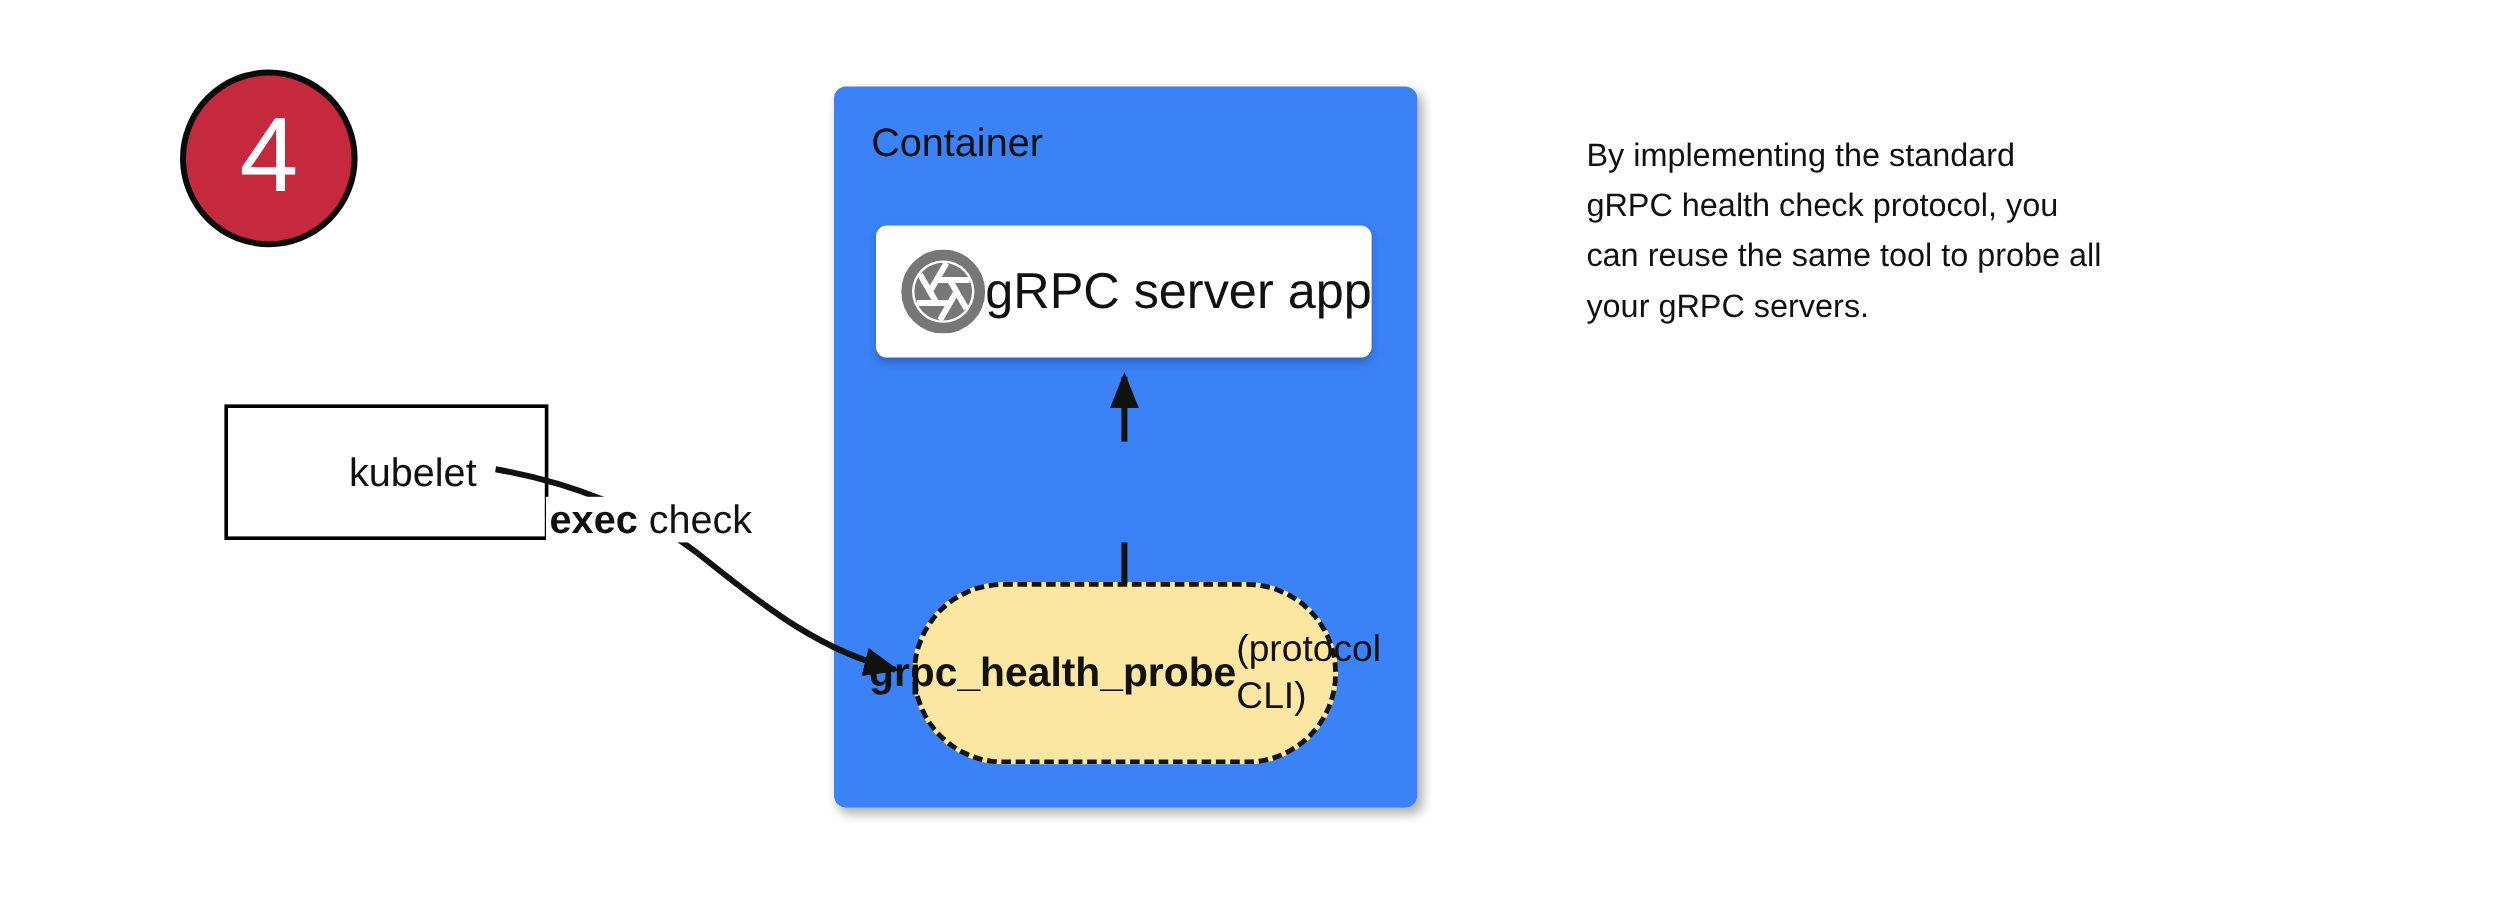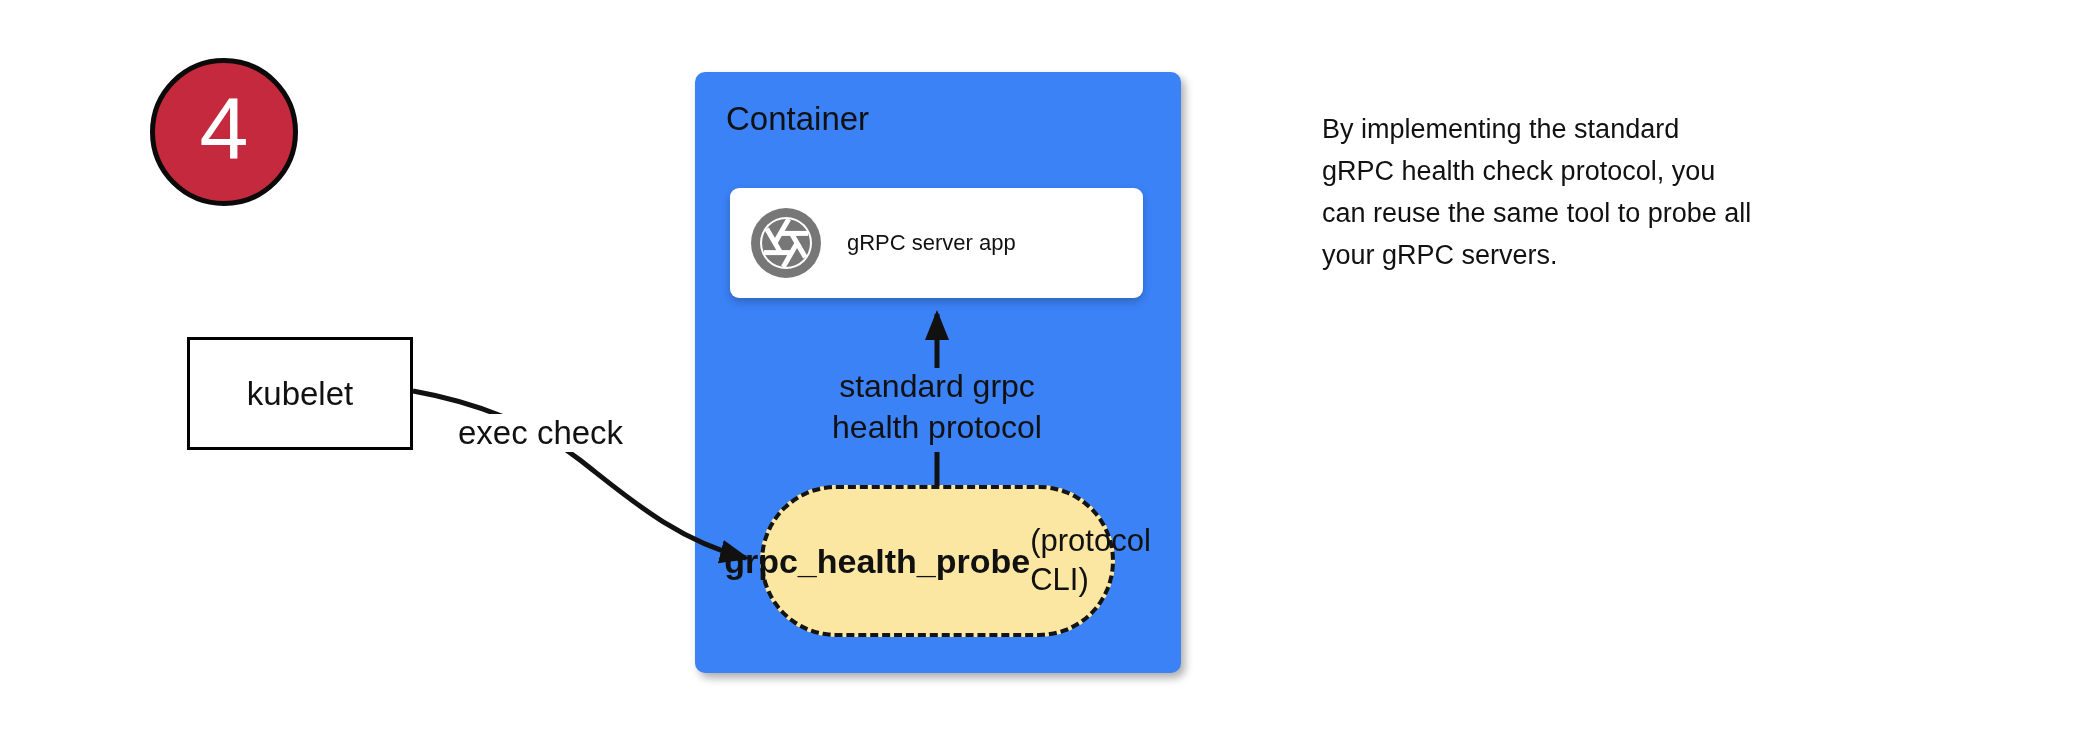--- a/index.html
+++ b/index.html
@@ -11,52 +11,52 @@
   .badge{
     position:absolute;left:150px;top:58px;width:138px;height:138px;
     background:#c5293d;border:5px solid #0a0a0a;border-radius:50%;
     display:flex;align-items:center;justify-content:center;
   }
   .badge span{color:#fff;font-size:88px;line-height:1;padding-bottom:6px;}
   
   .kubelet{
     position:absolute;left:187px;top:337px;width:220px;height:107px;
     background:#fff;border:3px solid #000;
-    display:flex;align-items:center;justify-content:center;font-size:33px;
+    display:flex;align-items:center;justify-content:center;font-size:33px;padding-left:44px;
   }
   
   .container-box{
     position:absolute;left:695px;top:72px;width:486px;height:601px;
     background:#3b82f6;border-radius:10px;
     box-shadow:4px 5px 9px rgba(0,0,0,0.32);
   }
   .container-title{position:absolute;left:31px;top:28px;font-size:33px;}
   .server-box{
     position:absolute;left:35px;top:116px;width:413px;height:110px;
     background:#fff;border-radius:9px;box-shadow:0 4px 8px rgba(0,0,0,0.22);
     display:flex;align-items:center;
   }
   .server-box .icon{width:70px;height:70px;margin-left:21px;flex:0 0 auto;display:block;}
-  .server-box .label{font-size:22px;margin-left:26px;white-space:nowrap;}
+  .server-box .label{font-size:42px;white-space:nowrap;}
   .probe-box{
     position:absolute;left:65px;top:413px;width:347px;height:144px;
     background:#fbe7a1;border:4px dashed #141414;border-radius:78px;
     display:flex;flex-direction:row;align-items:center;justify-content:center;
   }
   .probe-title{font-size:34px;font-weight:bold;line-height:1.25;}
   .probe-subtitle{font-size:31px;line-height:1.25;}
   .arrow-label{
     position:absolute;left:797px;top:366px;width:280px;text-align:center;
     font-size:32px;line-height:1.28;white-space:pre-line;
   }
   .exec-label{
     position:absolute;left:455px;top:414px;font-size:33px;background:#ffffff;
     padding:0 3px;white-space:nowrap;
   }
-  .exec-label b{font-weight:normal;}
+  .exec-label b{font-weight:bold;}
   .note{
     position:absolute;left:1322px;top:108px;width:540px;
     font-size:27px;line-height:42px;white-space:pre-line;
   }
   .arrows{position:absolute;left:0;top:0;width:2100px;height:750px;pointer-events:none;}
 </style>
 </head>
 <body>
 
 <div class="canvas">
@@ -101,22 +101,20 @@
         <path d="M0,0 L30,12 L0,24 Z" fill="#111"></path>
       </marker>
     </defs>
 
     <path d="M 413 391 C 475 402 535 425 580 460 C 625 495 675 540 746 558" fill="none" stroke="#111" stroke-width="5" marker-end="url(#ah)"></path>
 
     <line x1="937" y1="486" x2="937" y2="452" stroke="#111" stroke-width="5"></line>
     <line x1="937" y1="368" x2="937" y2="314" stroke="#111" stroke-width="5" marker-end="url(#ah)"></line>
   </svg>
 
-  <div class="arrow-label">standard grpc
-health protocol</div>
 
   <div class="exec-label">
     <b>exec</b><span> check</span>
   </div>
 
   <div class="note">By implementing the standard
 gRPC health check protocol, you
 can reuse the same tool to probe all
 your gRPC servers.</div>
 

